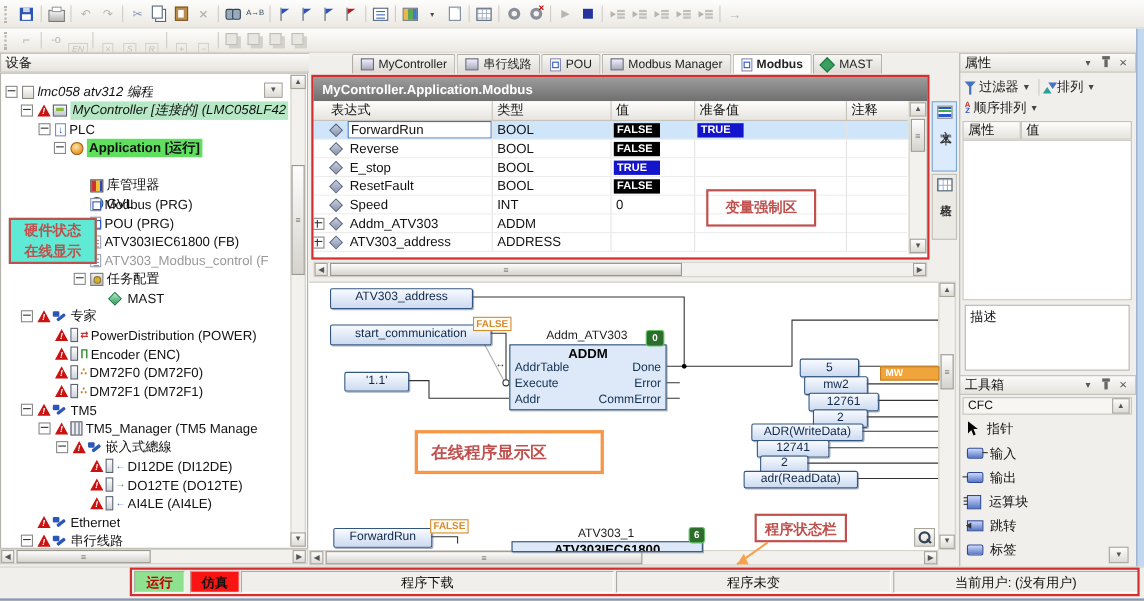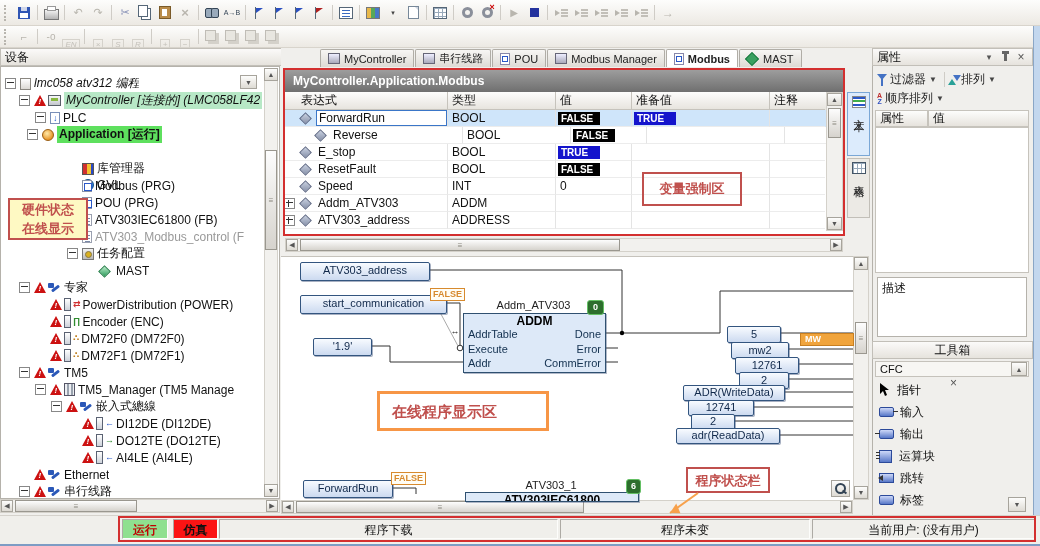--- a/index.html
+++ b/index.html
@@ -323,21 +323,21 @@
         <i class="exp"></i>
         <i class="wt"></i>
         <i class="ti ti-ctl"></i>
         <span class="tl it hl-conn">MyController [连接的] (LMC058LF42</span>
       </div>
     <div class="trow" style="top:42px;padding-left:33px;">
         <i class="exp"></i>
         <i class="ti ti-plc"></i>
         <span class="tl">PLC</span>
       </div>
-    <div class="trow" style="top:59px;padding-left:25px;">
+    <div class="trow" style="top:59px;padding-left:47px;">
         <i class="exp"></i>
         <i class="ti ti-app"></i>
         <span class="tl hl-run">Application [运行]</span>
       </div>
     <div class="trow" style="top:76px;padding-left:65px;margin-top:33px;">
         <i class="spx"></i>
         <i class="ti ti-gvl"></i>
         <span class="tl">GVL</span>
       </div>
     <div class="trow" style="top:93px;padding-left:65px;">
@@ -465,21 +465,21 @@
   <div class="sba" style="left:240px;top:75px;width:17px;height:14px;">▼</div>
   <div class="sbt" style="left:264px;top:68px;width:14px;height:429px;"></div>
   <div class="sba" style="left:264px;top:68px;width:14px;height:13px;">▲</div>
   <div class="sbh" style="left:265px;top:150px;width:12px;height:100px;">≡</div>
   <div class="sba" style="left:264px;top:484px;width:14px;height:13px;">▼</div>
   <div class="sbt" style="left:0;top:499px;width:280px;height:14px;"></div>
   <div class="sba" style="left:1px;top:500px;width:12px;height:12px;">◀</div>
   <div class="sbh" style="left:15px;top:500px;width:122px;height:12px;">≡</div>
   <div class="sba" style="left:266px;top:500px;width:12px;height:12px;">▶</div>
 
-  <div class="ann ann-red" style="left:8px;top:198px;width:80px;height:42px;background:#fef9c3;text-align:center;font-size:13px;line-height:19px;">
+  <div class="ann ann-red" style="left:8px;top:198px;width:80px;height:42px;background:#5eead4;text-align:center;font-size:13px;line-height:19px;">
     <span>硬件状态</span><br>
     <span>在线显示</span>
   </div>
 
   <div id="tabbar">
     <div class="tab">
         <i class="tbico-dev"></i>
         <span>MyController</span>
       </div>
     <div class="tab">
@@ -526,21 +526,21 @@
         <span class="plainv">BOOL</span>
       </div>
     <div class="wc" style="width:76px;">
         <span class="badge bg-false">FALSE</span>
       </div>
     <div class="wc" style="width:138px;">
         <span class="badge bg-true">TRUE</span>
       </div>
     <div class="wc" style="width:55px;border-right:none;"></div>
   </div>
-  <div class="wrow" style="top:127px;padding-left:15px;">
+  <div class="wrow" style="top:127px;">
     <div class="wc" style="width:163px;">
         <span class="exslot"></span>
         <i class="dm"></i>
         <span class="namebox">Reverse</span>
       </div>
     <div class="wc" style="width:108px;">
         <span class="plainv">BOOL</span>
       </div>
     <div class="wc" style="width:76px;">
         <span class="badge bg-false">FALSE</span>
@@ -669,21 +669,21 @@
       <polyline points="107,230 132,230 132,236"></polyline>
     </g>
     <line x1="150" y1="43" x2="174" y2="88" stroke="#aaa" stroke-width="1"></line>
     <circle cx="338" cy="75" r="2.2" fill="#000"></circle>
     <circle cx="176" cy="90" r="2.8" fill="#fff" stroke="#333"></circle>
   </svg>
 
   <div class="cfcbox" style="left:300px;top:262px;width:128px;height:17px;">ATV303_address</div>
   <div class="cfcbox" style="left:300px;top:295px;width:145px;height:17px;">start_communication</div>
   <div class="ftag" style="left:430px;top:288px;">FALSE</div>
-  <div class="cfcbox" style="left:313px;top:338px;width:57px;height:16px;">'1.9'</div>
+  <div class="cfcbox" style="left:313px;top:338px;width:57px;height:16px;">'1.1'</div>
 
   <div class="ilab" style="left:463px;top:299px;width:141px;">Addm_ATV303</div>
   <div class="obadge" style="left:587px;top:300px;">0</div>
   <div class="fblock" style="left:463px;top:313px;width:141px;height:58px;">
     <div class="fbt">ADDM</div>
     <span class="pin-l" style="top:14px;">AddrTable</span>
     <span class="pin-l" style="top:29px;">Execute</span>
     <span class="pin-l" style="top:43px;">Addr</span>
     <span class="pin-r" style="top:14px;">Done</span>
     <span class="pin-r" style="top:29px;">Error</span>
@@ -759,21 +759,21 @@
     <span>顺序排列</span>
       <span class="ddv">▼</span>
   </div>
   <div class="pcol abs" style="left:875px;top:110px;width:53px;height:17px;">属性</div>
   <div class="pcol abs" style="left:928px;top:110px;width:101px;height:17px;">值</div>
   <div class="abs" style="left:875px;top:127px;width:154px;height:146px;background:#fff;border:1px solid #c6c3bc;box-sizing:border-box;"></div>
   <div class="abs" style="left:877px;top:277px;width:150px;height:60px;background:#fff;border:1px solid #b5b2ab;box-sizing:border-box;font-size:12px;padding:2px 4px;">
     <span>描述</span>
   </div>
 
-  <div class="phead" style="left:872px;top:341px;width:161px;flex-direction:column;">
+  <div class="phead" style="left:872px;top:341px;width:161px;">
     <span>工具箱</span>
     <span class="sp"></span>
     <span class="hbtn">▾</span>
     <span class="hbtn">
         <i class="pin"></i>
       </span>
     <span class="hbtn" style="font-size:12px;">×</span>
   </div>
   <div class="abs" style="left:875px;top:361px;width:154px;height:16px;background:#f7f6f3;border:1px solid #c5c2bb;box-sizing:border-box;font-size:11px;line-height:14px;padding-left:4px;">
     <span>CFC</span>

